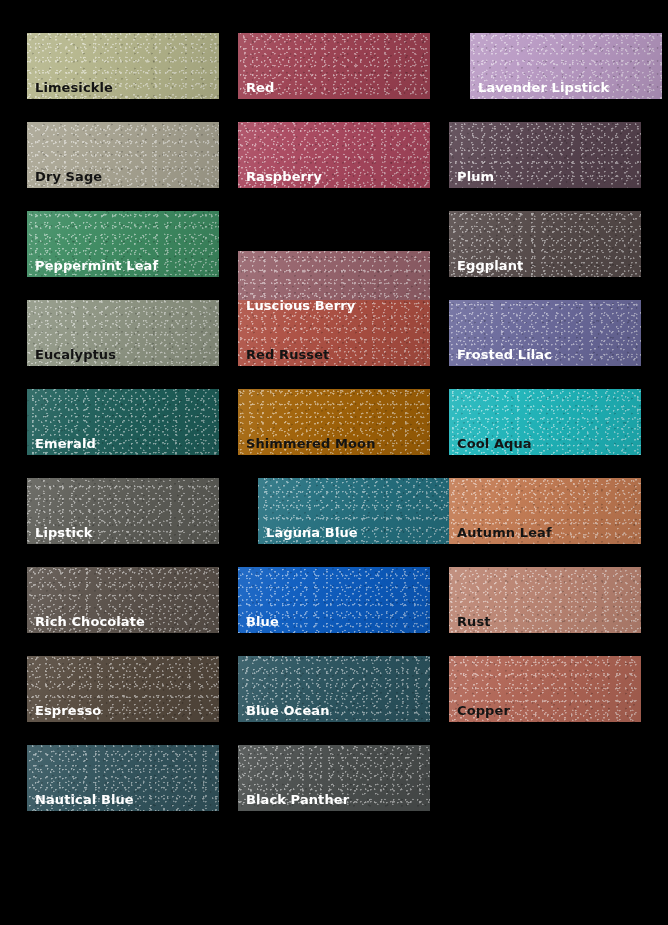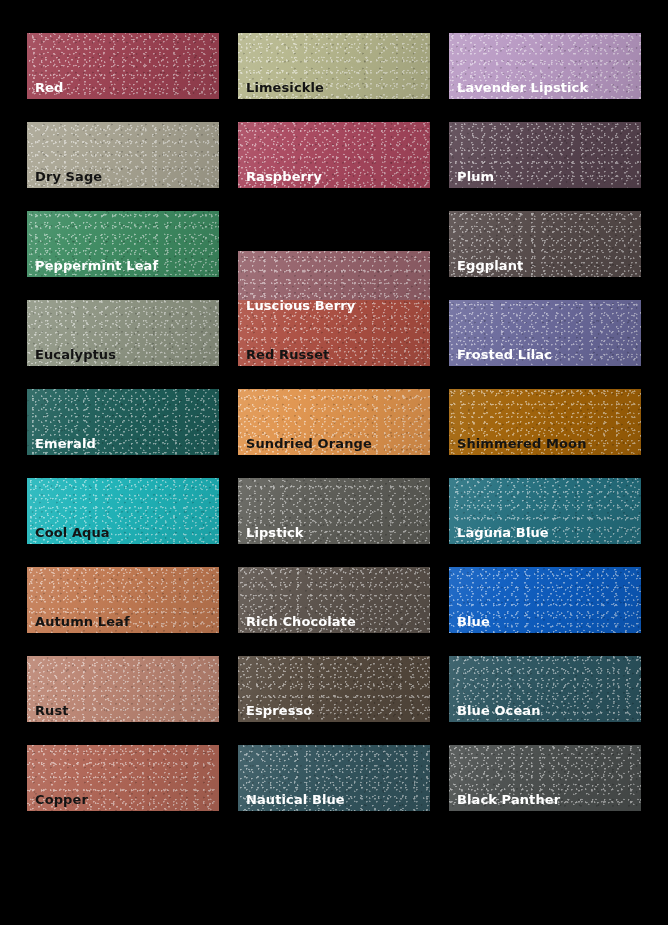--- a/index.html
+++ b/index.html
@@ -83,31 +83,31 @@
     white-space: nowrap;
     z-index: 3;
   }
   .swatch-label.light { color: #ffffff; }
   .swatch-label.dark  { color: #141414; }
 </style>
 </head>
 <body>
 
 <div id="swatch-grid" style="background: rgb(0, 0, 0); grid-template-columns: repeat(3, 192px);">
+    <div class="swatch" style="background: rgb(181, 182, 140);">
+      <span class="flakes" style="background-position: 0px 0px, 0px 0px, 0px 0px, 0px 0px, 0px 0px, 0px 0px, 0px 0px, 0px 0px, 0px 0px, 0px 0px;"></span>
+      <span class="sheen"></span>
+      <span class="swatch-label dark">Limesickle</span>
+    </div>
     <div class="swatch" style="background: rgb(158, 66, 83);">
       <span class="flakes" style="background-position: 7px 5px, 3px 9px, 11px 2px, 4px 7px, 6px 3px, 8px 5px, 5px 8px, 9px 4px, 2px 6px, 10px 11px;"></span>
       <span class="sheen"></span>
       <span class="swatch-label light">Red</span>
     </div>
-    <div class="swatch" style="background: rgb(181, 182, 140);">
-      <span class="flakes" style="background-position: 0px 0px, 0px 0px, 0px 0px, 0px 0px, 0px 0px, 0px 0px, 0px 0px, 0px 0px, 0px 0px, 0px 0px;"></span>
-      <span class="sheen"></span>
-      <span class="swatch-label dark">Limesickle</span>
-    </div>
-    <div class="swatch" style="background: rgb(185, 154, 196);">
+    <div class="swatch" style="background: rgb(185, 154, 196); margin-left: 21px;">
       <span class="flakes" style="background-position: 14px 10px, 6px 3px, 9px 4px, 8px 3px, 3px 6px, 4px 0px, 10px 4px, 2px 8px, 4px 0px, 5px 6px;"></span>
       <span class="sheen"></span>
       <span class="swatch-label light">Lavender Lipstick</span>
     </div>
     <div class="swatch" style="background: rgb(168, 164, 146);">
       <span class="flakes" style="background-position: 4px 2px, 9px 12px, 7px 6px, 12px 10px, 0px 9px, 0px 5px, 1px 0px, 11px 12px, 6px 6px, 0px 1px;"></span>
       <span class="sheen"></span>
       <span class="swatch-label dark">Dry Sage</span>
     </div>
     <div class="swatch" style="background: rgb(169, 71, 94);">
@@ -148,41 +148,36 @@
     <div class="swatch" style="background: rgb(107, 106, 156);">
       <span class="flakes" style="background-position: 9px 3px, 0px 9px, 4px 4px, 14px 0px, 3px 16px, 4px 5px, 13px 4px, 3px 2px, 4px 6px, 5px 9px;"></span>
       <span class="sheen"></span>
       <span class="swatch-label light">Frosted Lilac</span>
     </div>
     <div class="swatch" style="background: rgb(31, 95, 90);">
       <span class="flakes" style="background-position: 16px 8px, 3px 3px, 2px 6px, 3px 7px, 0px 2px, 0px 0px, 4px 0px, 12px 6px, 6px 0px, 0px 4px;"></span>
       <span class="sheen"></span>
       <span class="swatch-label light">Emerald</span>
     </div>
-    <div class="swatch" style="background: rgb(224, 148, 77);">
-      <span class="flakes" style="background-position: 6px 0px, 6px 12px, 0px 8px, 7px 3px, 6px 5px, 8px 5px, 9px 8px, 5px 10px, 8px 6px, 10px 15px;"></span>
-      <span class="sheen"></span>
-      <span class="swatch-label dark">Sundried Orange</span>
-    </div>
     <div class="swatch" style="background: #a16207;">
       <span class="flakes" style="background-position: 13px 5px, 9px 6px, 11px 1px, 11px 10px, 3px 8px, 4px 0px, 0px 4px, 14px 0px, 10px 0px, 5px 10px;"></span>
       <span class="sheen"></span>
       <span class="swatch-label dark">Shimmered Moon</span>
     </div>
     <div class="swatch" style="background: rgb(31, 181, 186);">
       <span class="flakes" style="background-position: 3px 10px, 1px 0px, 9px 3px, 0px 6px, 0px 11px, 0px 5px, 5px 0px, 7px 4px, 12px 6px, 0px 5px;"></span>
       <span class="sheen"></span>
       <span class="swatch-label dark">Cool Aqua</span>
     </div>
     <div class="swatch" style="background: rgb(94, 94, 88);">
       <span class="flakes" style="background-position: 0px 7px, 7px 3px, 5px 7px, 8px 9px, 3px 0px, 4px 5px, 1px 4px, 9px 12px, 16px 6px, 5px 11px;"></span>
       <span class="sheen"></span>
       <span class="swatch-label light">Lipstick</span>
     </div>
-    <div class="swatch" style="background: rgb(37, 112, 127);">
+    <div class="swatch" style="background: rgb(37, 112, 127); margin-left: 20px;">
       <span class="flakes" style="background-position: 7px 12px, 10px 12px, 3px 0px, 12px 5px, 0px 3px, 0px 0px, 6px 0px, 2px 2px, 0px 0px, 0px 6px;"></span>
       <span class="sheen"></span>
       <span class="swatch-label light">Laguna Blue</span>
     </div>
     <div class="swatch" style="background: rgb(194, 122, 82);">
       <span class="flakes" style="background-position: 14px 4px, 2px 6px, 1px 2px, 1px 1px, 6px 6px, 8px 5px, 11px 8px, 11px 6px, 2px 6px, 10px 1px;"></span>
       <span class="sheen"></span>
       <span class="swatch-label dark">Autumn Leaf</span>
     </div>
     <div class="swatch" style="background: rgb(92, 83, 76);">

